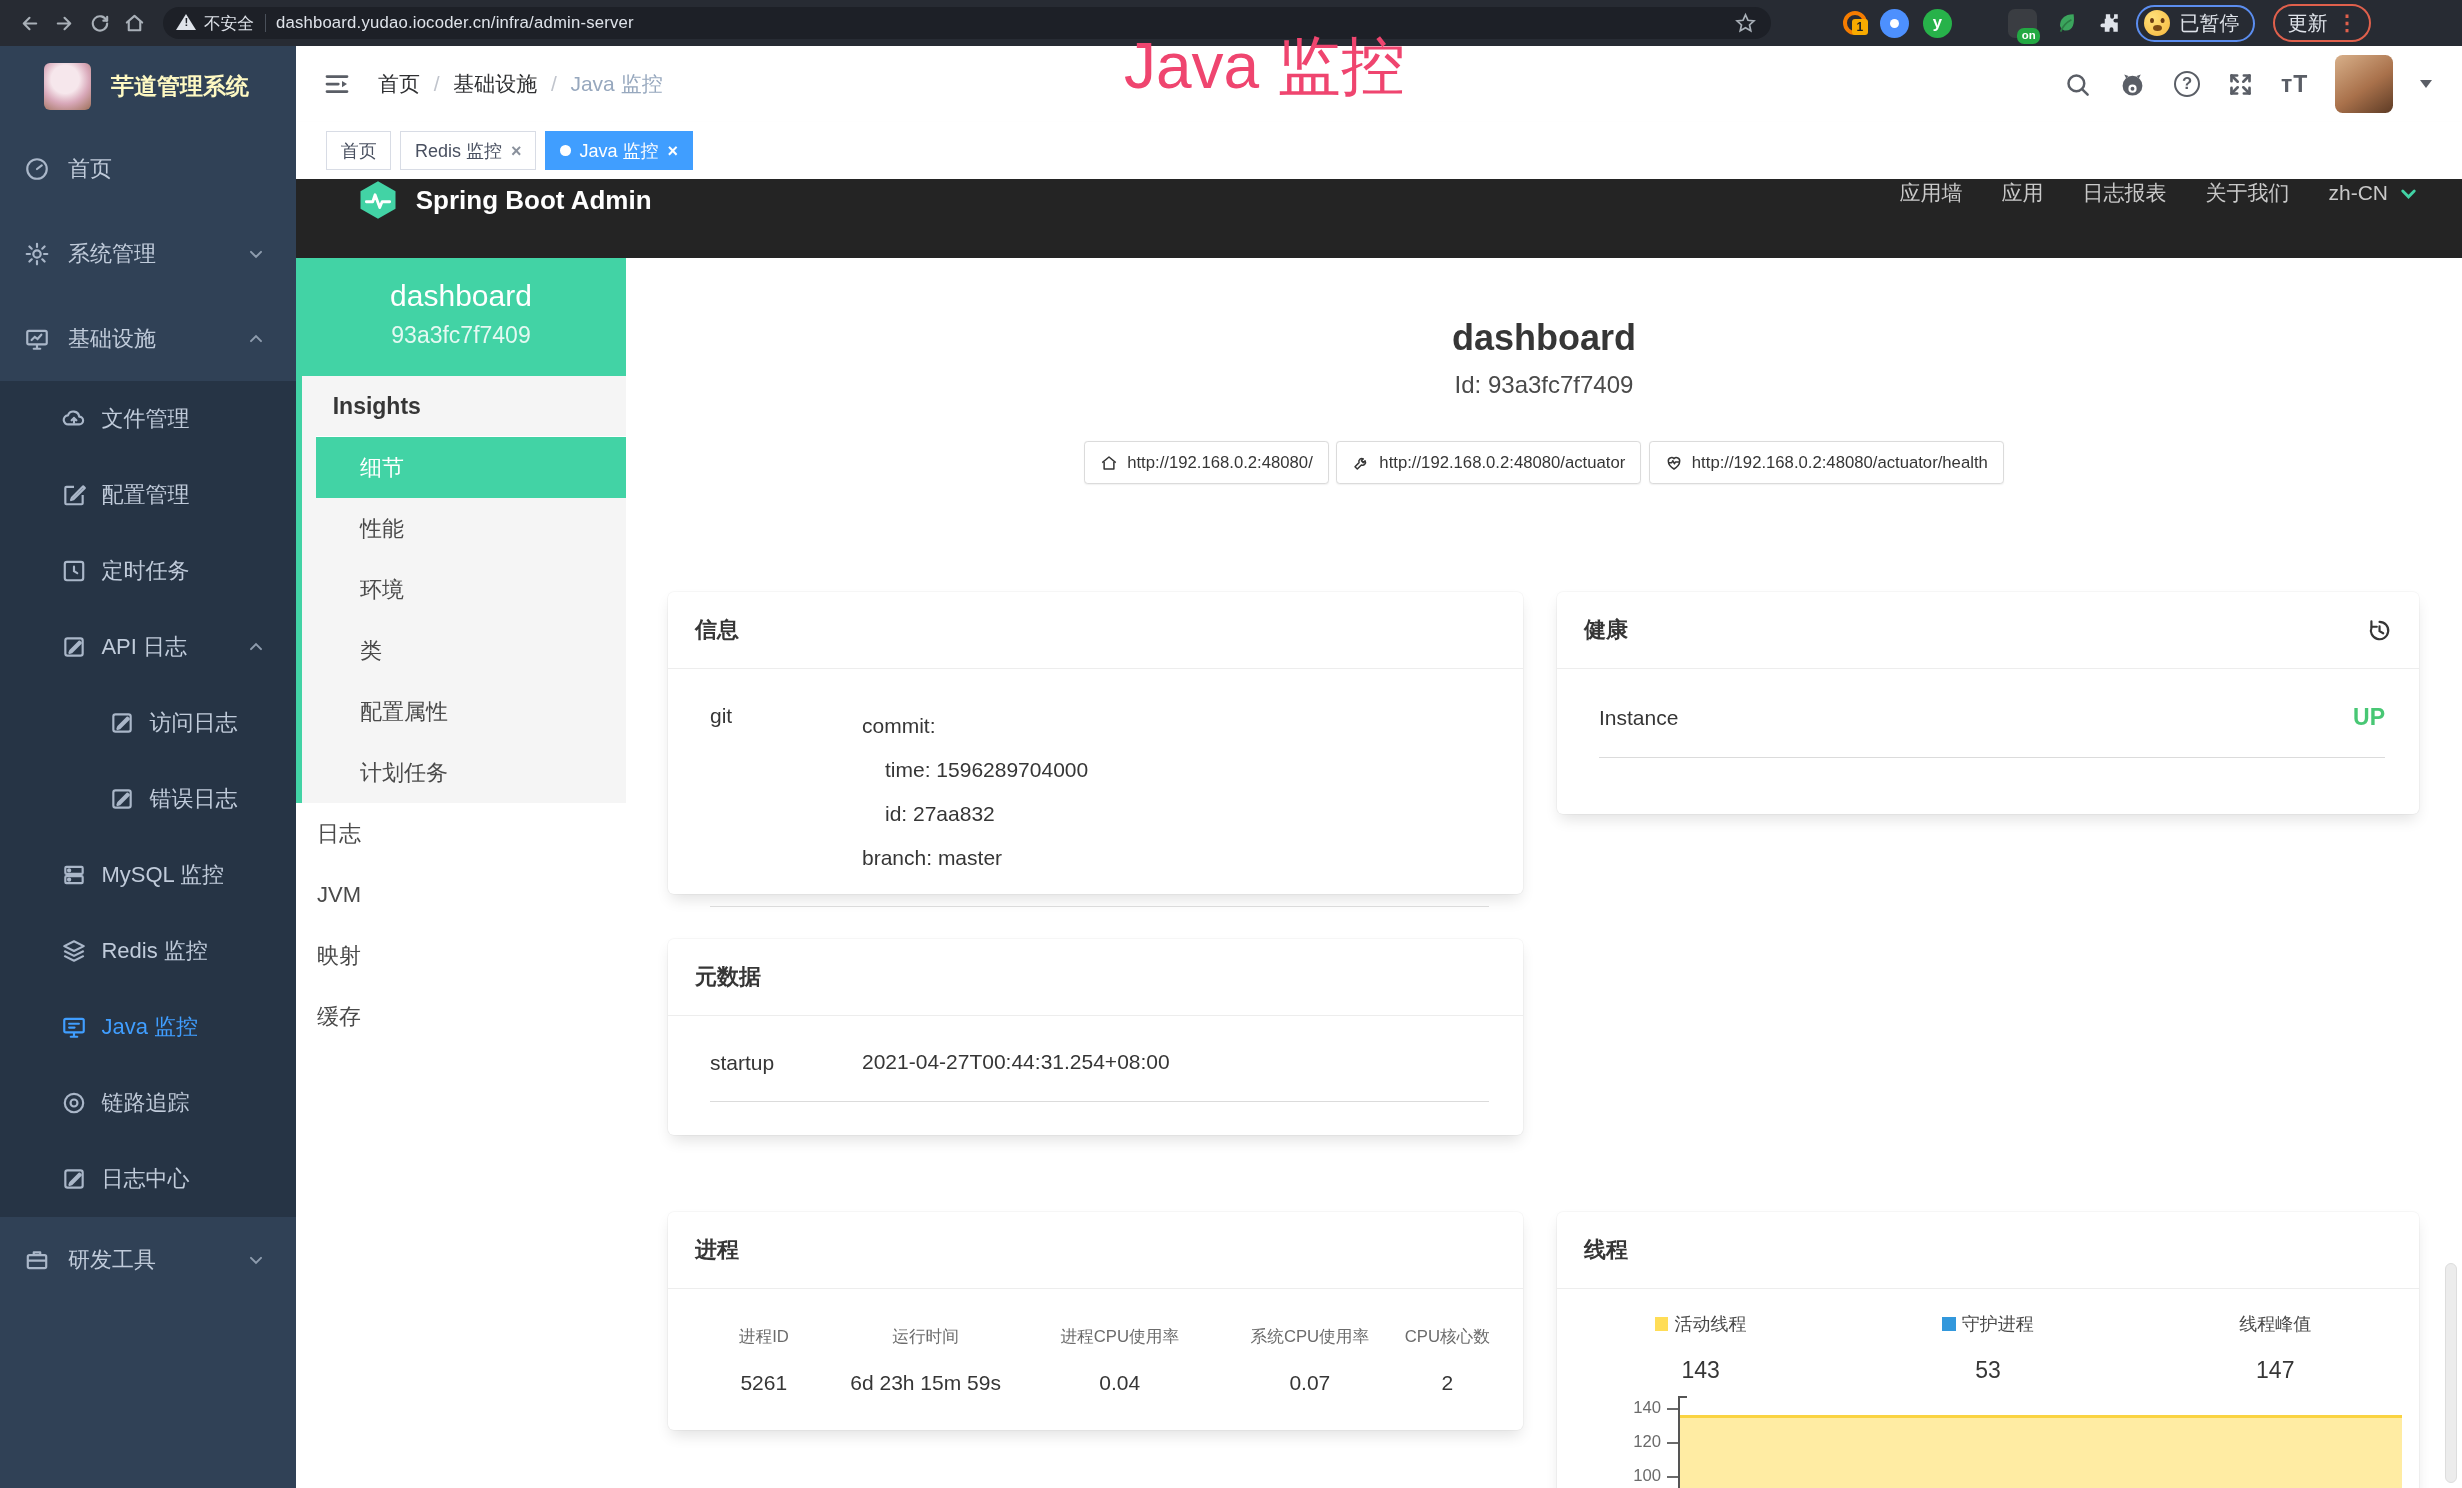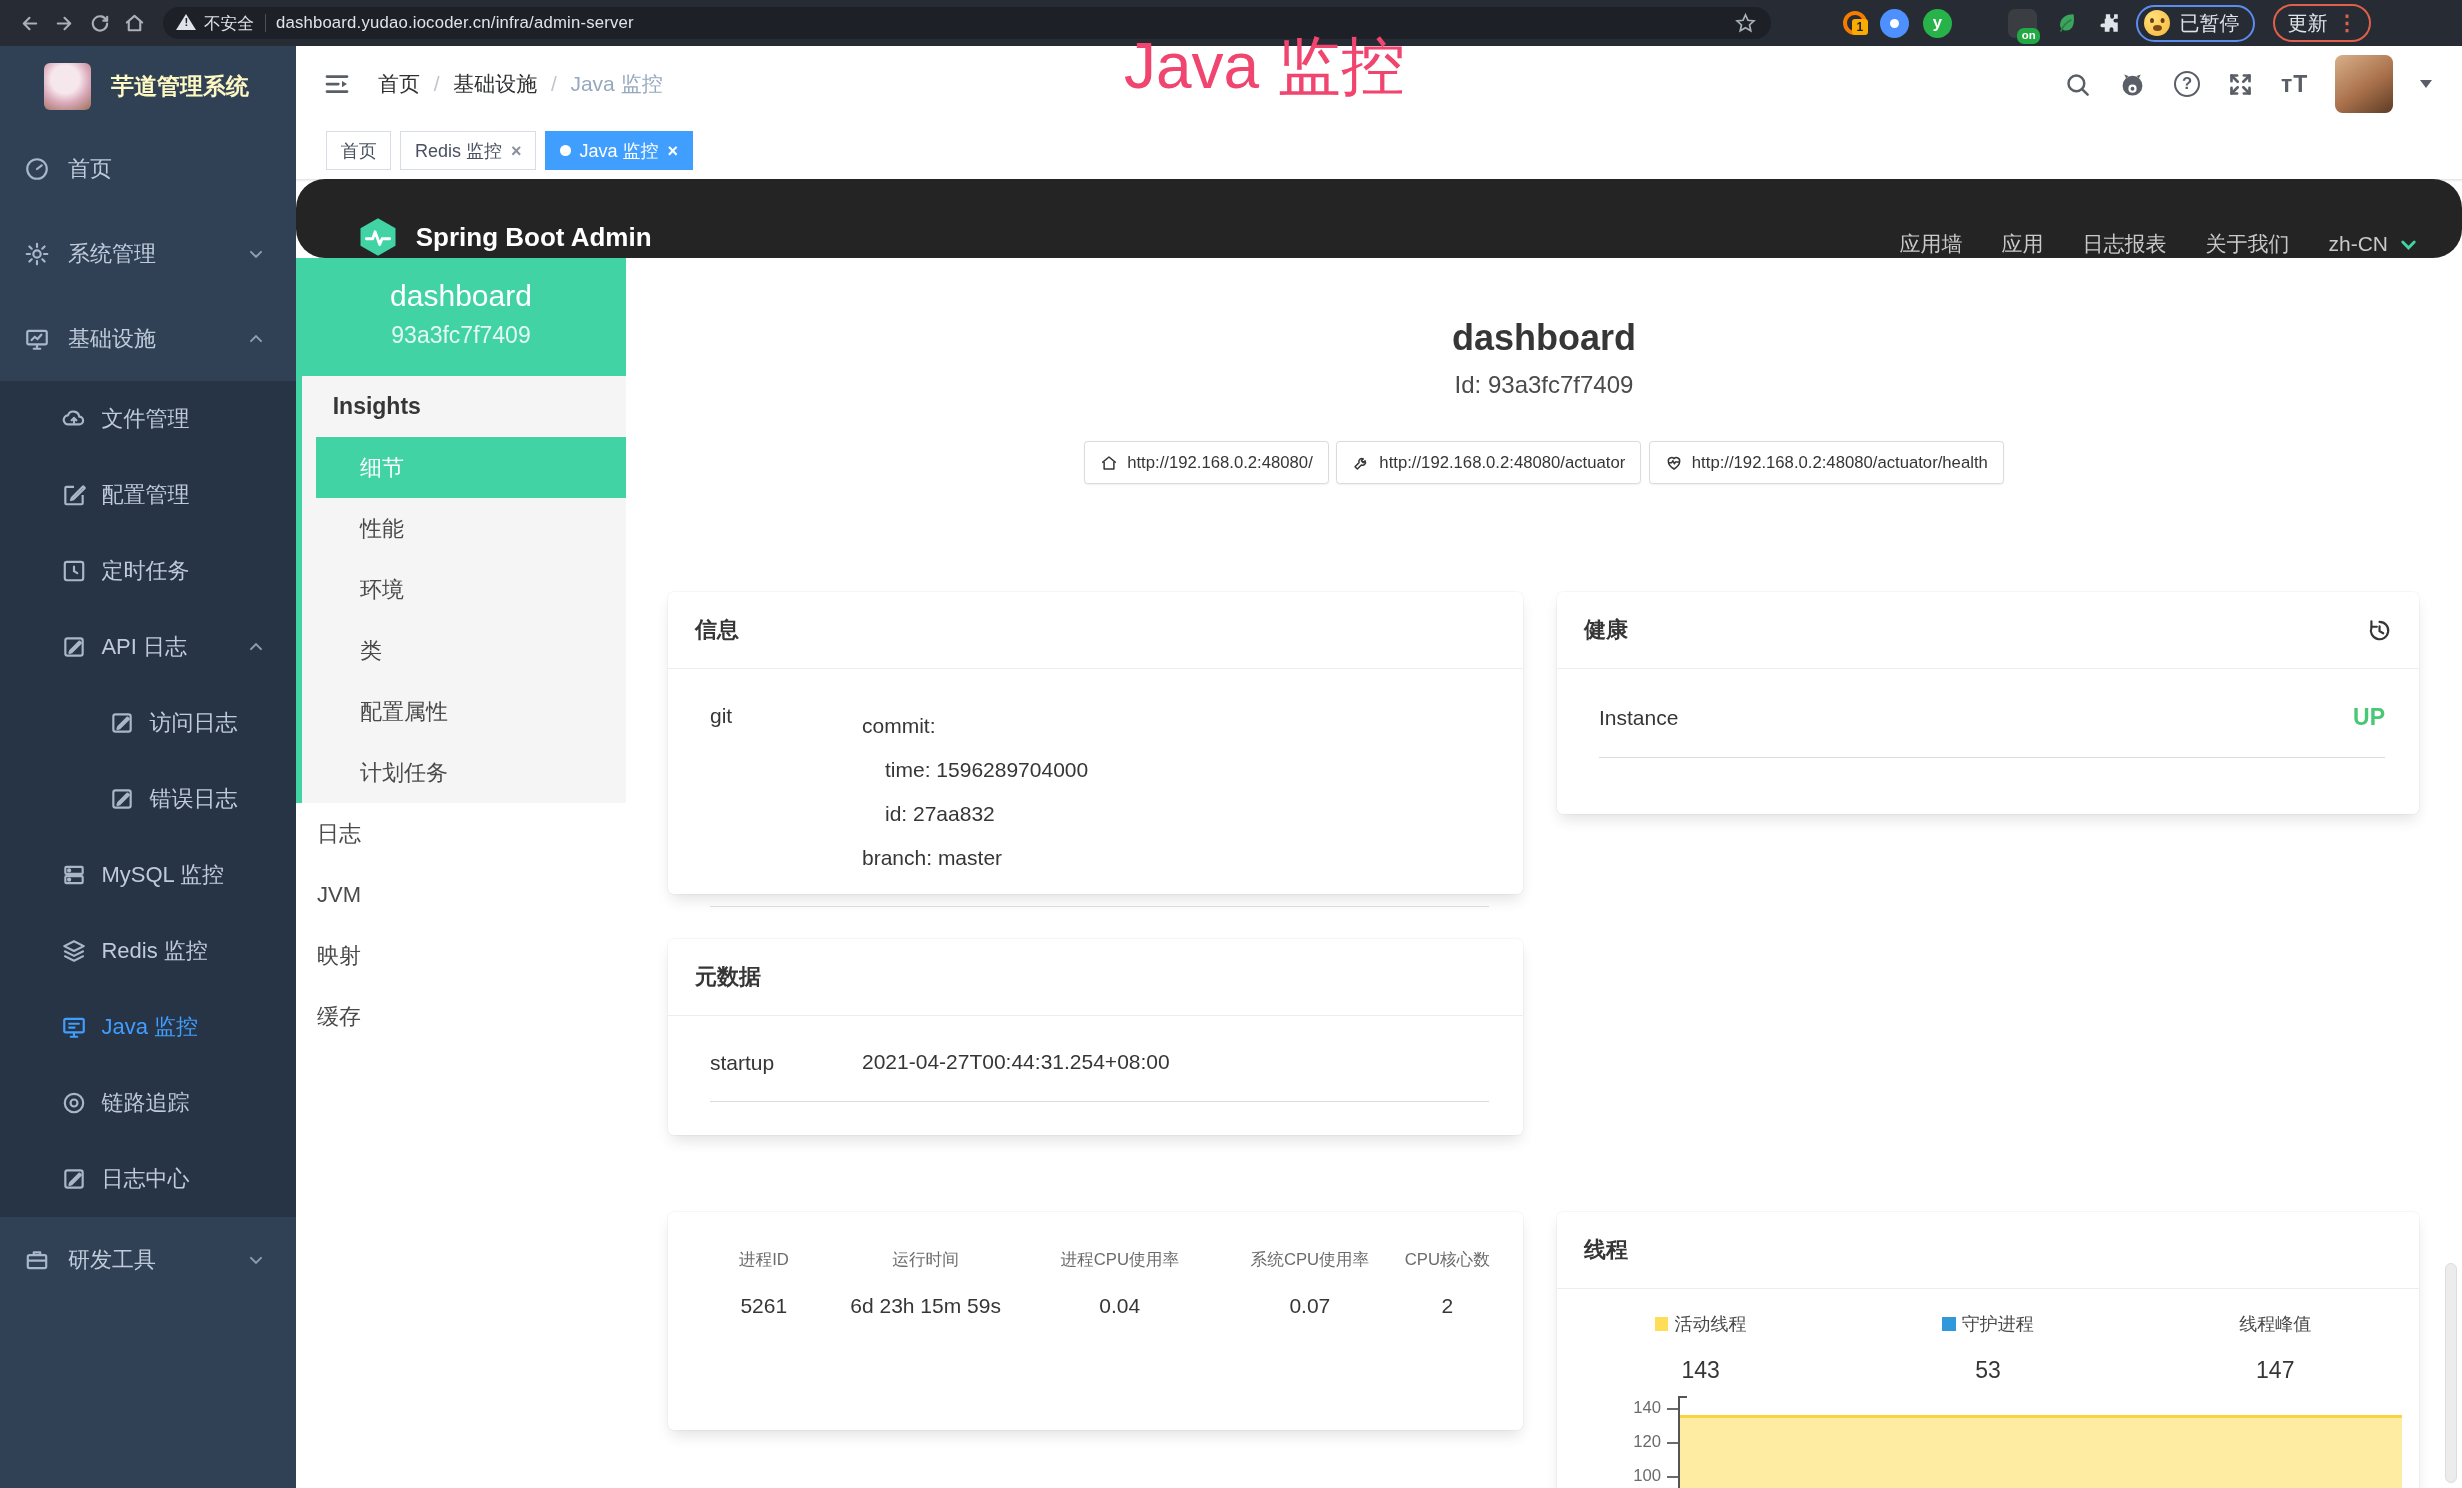--- a/index.html
+++ b/index.html
@@ -78,21 +78,21 @@
 
   .tags { position:absolute; left:0; top:76px; right:0; height:58px; background:#fff; border-bottom:0.8px solid #e4e7ed;
           box-shadow:0 0.8px 2.3px rgba(0,0,0,.12); display:flex; align-items:center; padding-left:30px; gap:9px; }
   .tag { display:inline-flex; align-items:center; height:39px; border:0.8px solid #d8dce5; background:#fff; color:#495060;
          font-size:18px; padding:0 13.7px; cursor:pointer; }
   .tag .tag-x { margin-left:9px; font-size:18px; line-height:1; color:#8a919c; }
   .tag.active { background:#409eff; border-color:#409eff; color:#fff; }
   .tag.active .tag-x { color:#fff; }
   .tag-dot { width:10.6px; height:10.6px; border-radius:50%; background:#fff; display:inline-block; margin-right:9px; }
 
-  .sba-bar { position:absolute; left:0; top:133px; right:0; height:79px; background:#242424; display:flex; align-items:flex-end; padding:0 42px 0 61px;border-radius:29px; }
+  .sba-bar { position:absolute; left:0; top:133px; right:0; height:79px; background:#242424; display:flex; align-items:flex-start; padding:0 42px 0 61px; }
   .sba-brand { display:flex; align-items:center; gap:16.7px; color:#fff; font-size:26px; font-weight:700; }
   .sba-links { margin-left:auto; display:flex; align-items:center; gap:39px; font-size:21px; color:#c9c9c9; }
   .sba-lang { display:flex; align-items:center; gap:9px; }
 
   .content { position:absolute; left:0; top:212px; right:0; bottom:0; background:#fff;border-radius:22px; }
 
   
   .inst-side { position:absolute; left:0; top:0; width:330px; bottom:0; background:#fff; }
   .inst-head { height:118px; background:#42d3a5; color:#fff; text-align:center; padding-top:21px; }
   .inst-name { font-size:30px; font-weight:500; }
@@ -588,20 +588,23 @@
         <div class="card-h">
           <span>元数据</span>
         </div>
         <div class="kv-row">
           <span class="kv-key">startup</span>
           <span class="kv-val">2021-04-27T00:44:31.254+08:00</span>
         </div>
       </section>
 
       <section class="card proc">
+        <div class="card-h">
+          <span>进程</span>
+        </div>
         <div class="proc-table">
           <div class="pc c1">
               <div class="ph">进程ID</div>
               <div class="pv">5261</div>
             </div>
           <div class="pc c2">
               <div class="ph">运行时间</div>
               <div class="pv">6d 23h 15m 59s</div>
             </div>
           <div class="pc c3">

